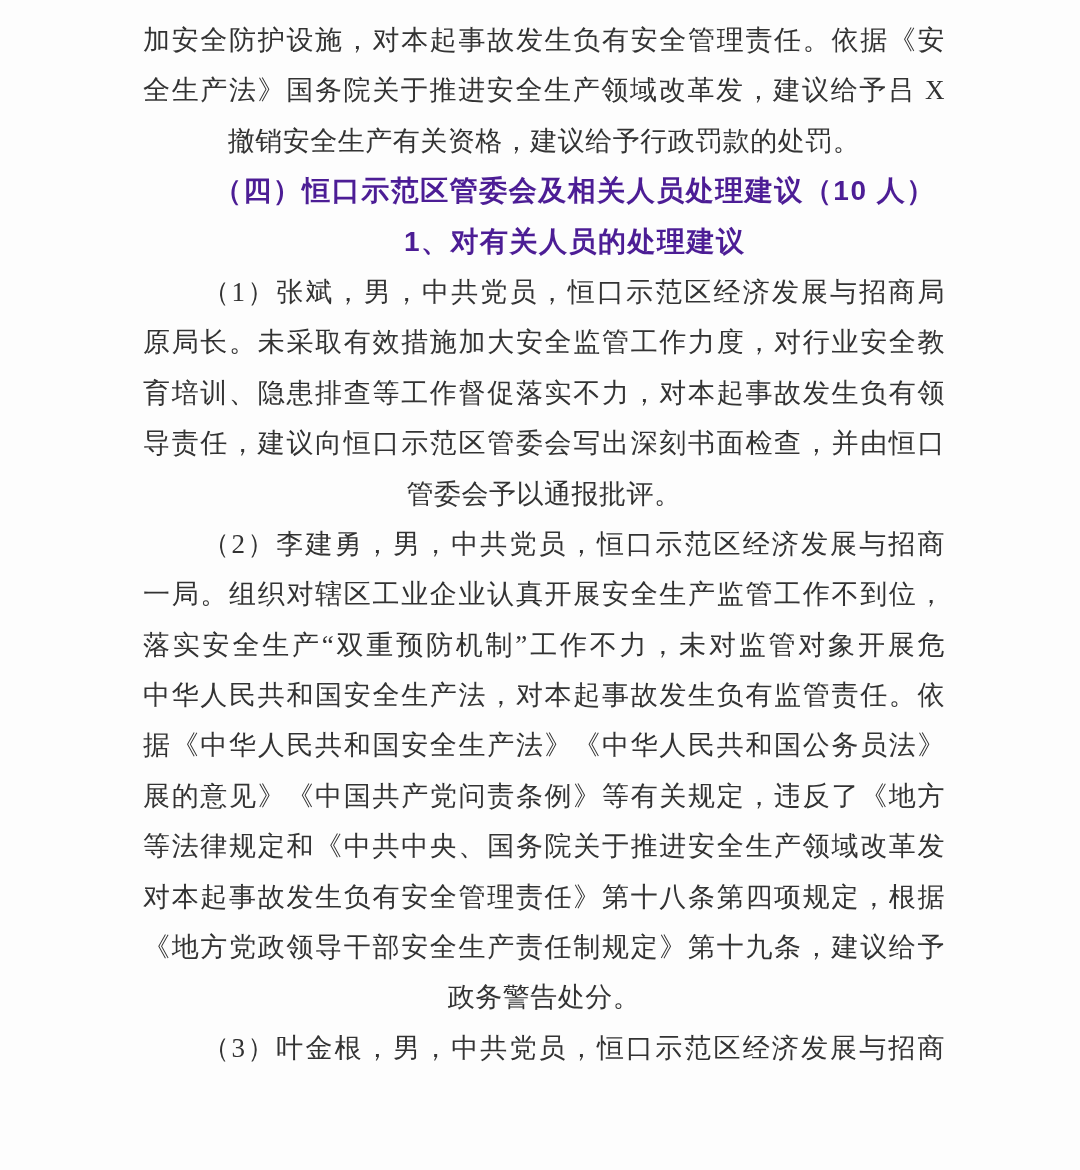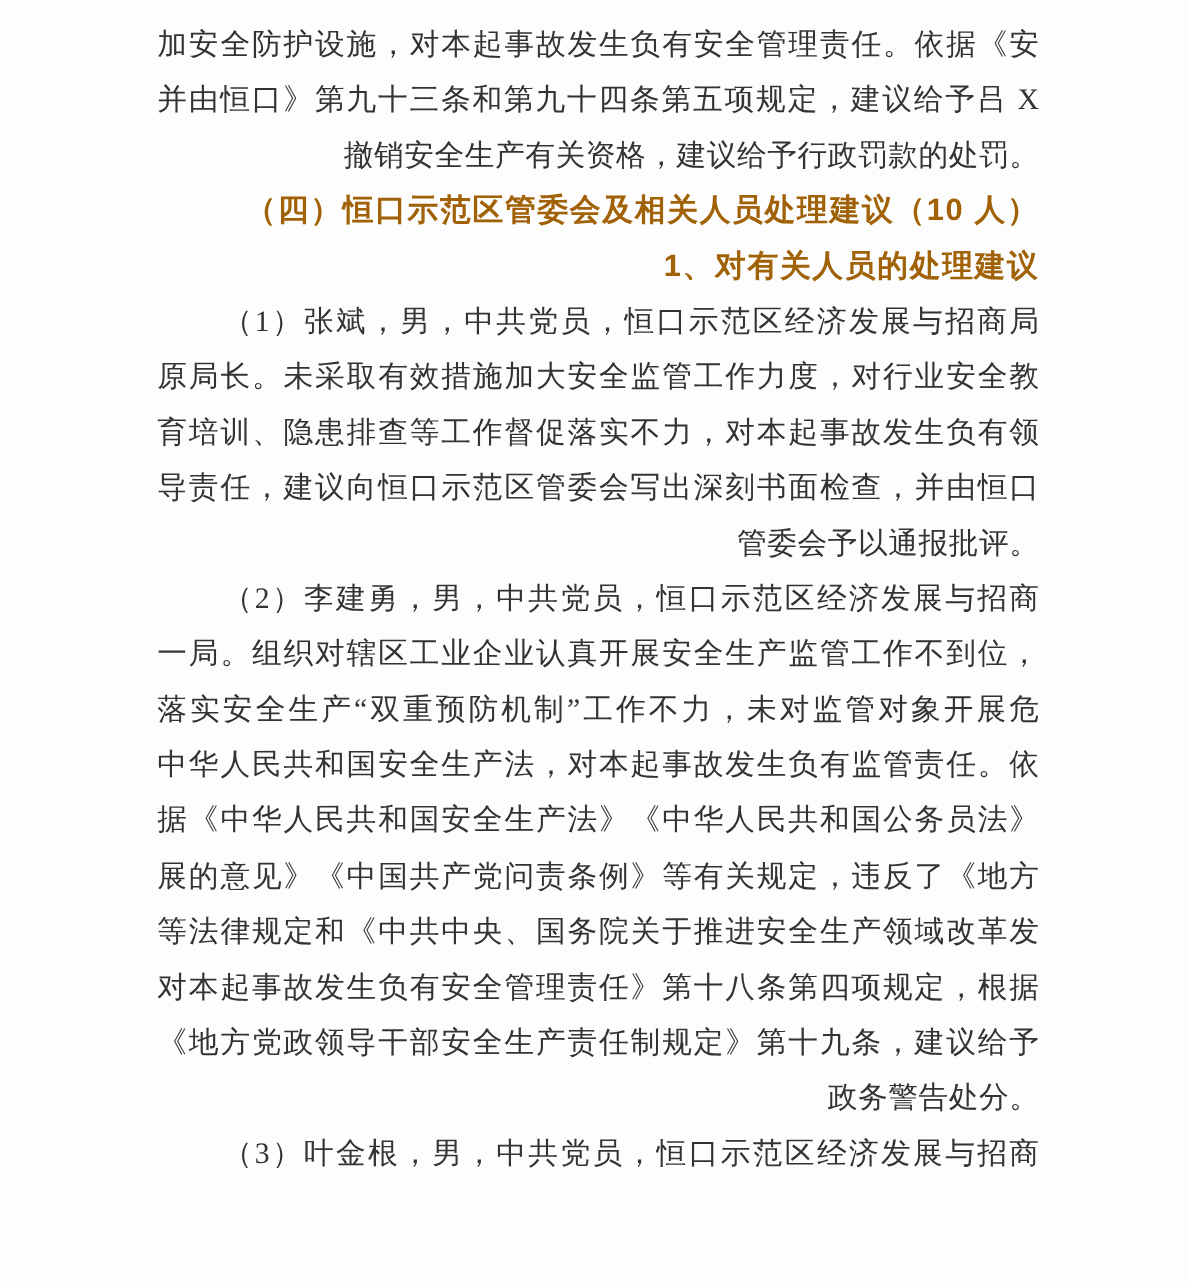--- a/index.html
+++ b/index.html
@@ -19,47 +19,47 @@
     background: var(--paper);
     padding: 15px 135px 0 143px;
     font-family: "Liberation Serif", "DejaVu Serif", serif;
     color: var(--ink);
   }
   .line {
     font-size: 27px;
     line-height: 50.4px;
     height: 50.4px;
     letter-spacing: 0.5px;
-    text-align: right;
+    text-align: center;
     -webkit-font-smoothing: antialiased;
   }
   
   .fill {
     text-align: justify;
     text-align-last: justify;
   }
   
   .indent {
     text-indent: 2.2em;
   }
   
   .bold {
     font-weight: 700;
     font-family: "Liberation Sans", "DejaVu Sans", sans-serif;
     font-size: 28px;
     letter-spacing: 1.5px;
-    color: #a16207;
+    color: #4c1d95;
   }
 </style>
 </head>
 <body>
 
 <div class="page">
   <div class="line fill">加安全防护设施，对本起事故发生负有安全管理责任。依据《安</div>
-  <div class="line fill">并由恒口》第九十三条和第九十四条第五项规定，建议给予吕 X</div>
+  <div class="line fill">全生产法》国务院关于推进安全生产领域改革发，建议给予吕 X</div>
   <div class="line">撤销安全生产有关资格，建议给予行政罚款的处罚。</div>
   <div class="line bold indent">（四）恒口示范区管委会及相关人员处理建议（10 人）</div>
   <div class="line bold indent">1、对有关人员的处理建议</div>
   <div class="line fill indent">（1）张斌，男，中共党员，恒口示范区经济发展与招商局</div>
   <div class="line fill">原局长。未采取有效措施加大安全监管工作力度，对行业安全教</div>
   <div class="line fill">育培训、隐患排查等工作督促落实不力，对本起事故发生负有领</div>
   <div class="line fill">导责任，建议向恒口示范区管委会写出深刻书面检查，并由恒口</div>
   <div class="line">管委会予以通报批评。</div>
   <div class="line fill indent">（2）李建勇，男，中共党员，恒口示范区经济发展与招商</div>
   <div class="line fill">一局。组织对辖区工业企业认真开展安全生产监管工作不到位，</div>

